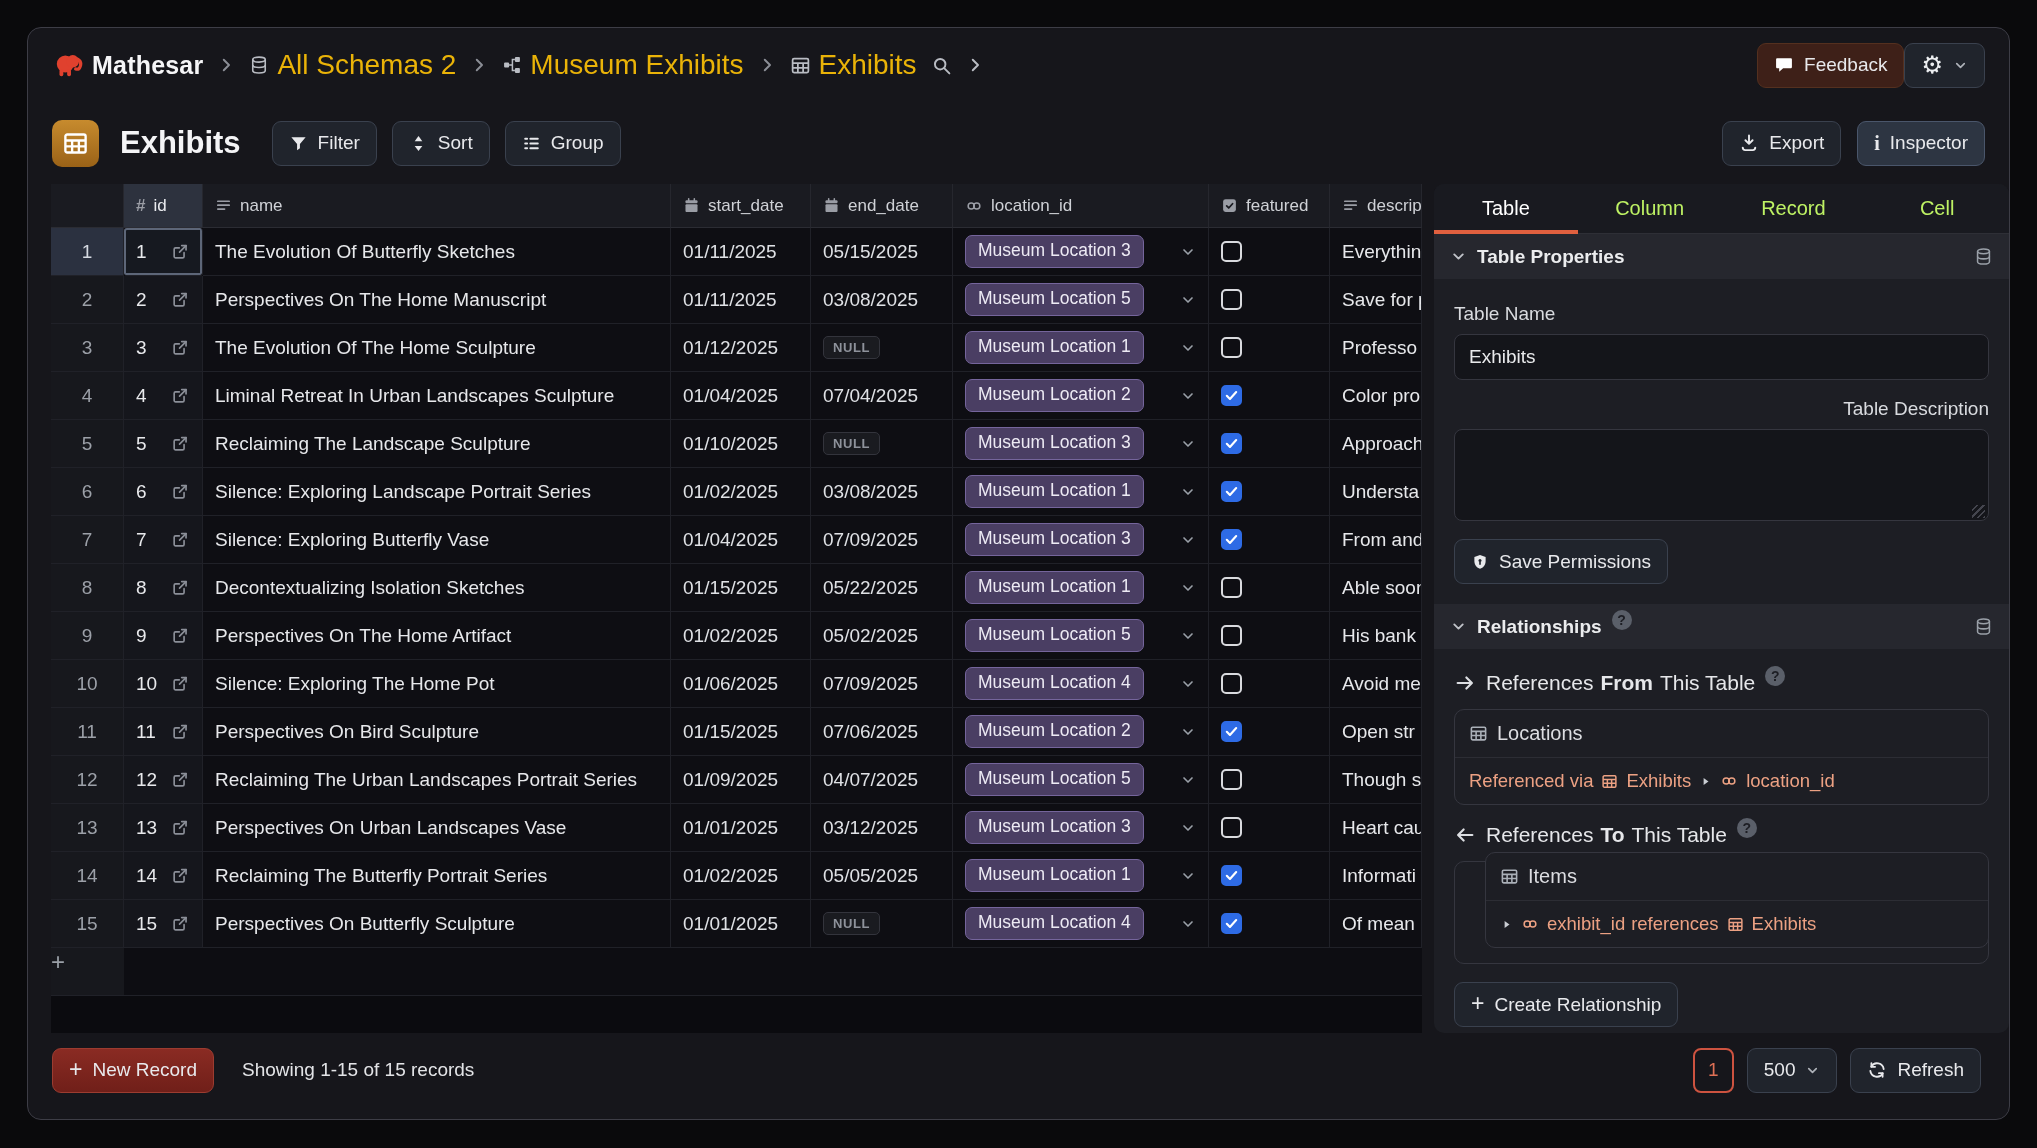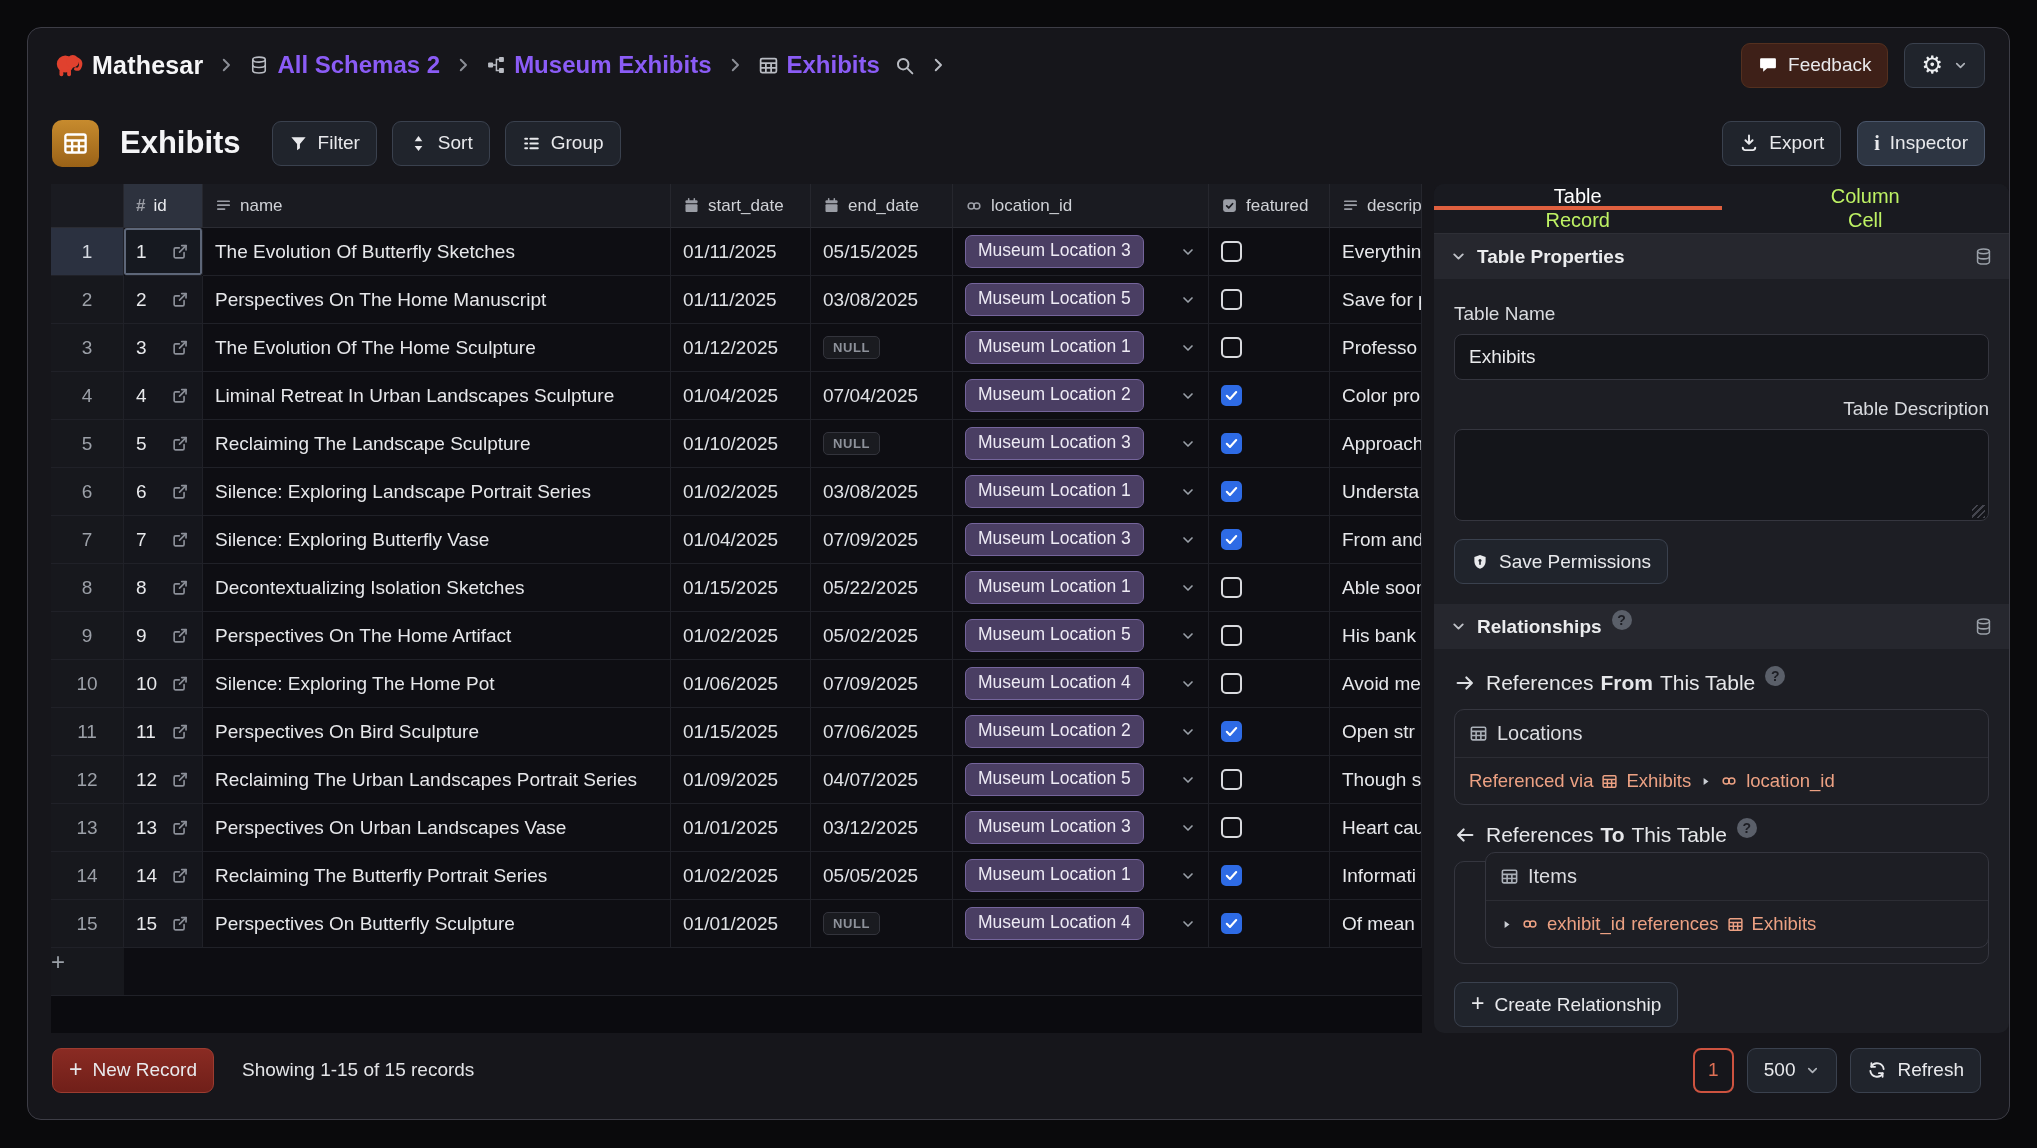--- a/index.html
+++ b/index.html
@@ -6,24 +6,24 @@
   html,body { width:2037px; height:1148px; background:#0a0a0c; font-family:"Liberation Sans",sans-serif; color:#e7e8eb; overflow:hidden; }
   .app { position:absolute; left:27px; top:27px; width:1983px; height:1093px; background:#16161b; border:1px solid #3d3d46; border-radius:14px; overflow:hidden; display:flex; flex-direction:column; }
 
   svg { display:block; }
   .ic { display:inline-flex; align-items:center; justify-content:center; flex:none; }
 
   
   header { height:74px; display:flex; align-items:center; padding:0 24px; gap:14px; flex:none; }
   .brand { display:flex; align-items:center; gap:8px; }
   .brand-name { font-size:25px; font-weight:bold; color:#f5f5f7; letter-spacing:.2px; }
-  .crumb { display:flex; align-items:center; gap:8px; font-size:24px; color:#8b5cf6; cursor:pointer;font-weight:bold; }
+  .crumb { display:flex; align-items:center; gap:8px; font-size:28px; color:#eab308; cursor:pointer; }
   .crumb .ic, .bc-extra { color:#b9bcc3; }
   .sep { color:#8b8e96; }
-  .hdr-right { margin-left:auto; display:flex; gap:16px; align-items:center; }
+  .hdr-right { margin-left:auto; display:flex; align-items:center; }
   .btn { display:inline-flex; align-items:center; gap:10px; background:#20242c; border:1px solid #3a414e; border-radius:9px; padding:0 16px; height:45px; font-size:19px; color:#e8e9ec; cursor:pointer; }
   .btn-feedback { background:#3e2018; border-color:#54301f; }
   .glyph { font-family:"DejaVu Sans",sans-serif; }
 
   
   .toolbar { height:82px; display:flex; align-items:center; padding:0 24px; gap:15px; flex:none; }
   .title-icon { width:47px; height:47px; border-radius:10px; background:linear-gradient(180deg,#c78b2e,#9a6217); display:flex; align-items:center; justify-content:center; }
   .page-title { font-size:31px; font-weight:bold; color:#f4f4f6; margin:0 16px 0 6px; }
   .tb-right { margin-left:auto; display:flex; gap:16px; }
   .btn-inspector { background:#2d3542; border-color:#4a566b; }
@@ -50,21 +50,21 @@
   .pill { background:#4a3e63; border:1px solid #75659c; border-radius:7px; padding:4px 12px 6px; font-size:17.5px; color:#edeaf4; overflow:hidden; white-space:nowrap; }
   .cell-loc .ic { color:#9aa0a8; margin-left:8px; }
   .cbx { width:21px; height:21px; border-radius:5px; border:2px solid #d9dade; flex:none; }
   .cbx.on { border-color:#2e6be5; background:#2e6be5; display:flex; align-items:center; justify-content:center; }
   .plus-row { height:48px; }
   .plus-row .gut { border-bottom:1px solid #202128; font-size:24px; color:#9ba0a8; cursor:pointer; }
   .plus-row .rest { grid-column:2 / 9; background:#0d0d12; border-bottom:1px solid #202128; }
 
   
   .panel { width:575px; margin-left:12px; background:#1d1e24; border-radius:10px; overflow:hidden; display:flex; flex-direction:column; }
-  .tabbar { height:50px; display:grid; grid-template-columns:repeat(2,1fr); background:#191a20; border-bottom:1px solid #2e2f36; flex:none; }
+  .tabbar { height:50px; display:grid; grid-template-columns:repeat(4,1fr); background:#191a20; border-bottom:1px solid #2e2f36; flex:none; }
   .tab { display:flex; align-items:center; justify-content:center; font-size:20px; color:#bef264; position:relative; cursor:pointer; }
   .tab.active { color:#ffffff; }
   .tab.active::after { content:""; position:absolute; left:0; right:0; bottom:-1px; height:4px; background:#e0603f; }
   .strip { height:45px; background:#26272e; display:flex; align-items:center; gap:10px; padding:0 16px; flex:none; cursor:pointer; }
   .strip b { font-size:19px; color:#ebecee; }
   .strip .chev { color:#c0c3c9; }
   .strip .db { margin-left:auto; color:#9aa0a8; }
   .pbody { padding:16px 20px 20px; }
   .flabel { font-size:19px; color:#d9dbdf; margin:8px 0 9px; }
   .tinput { width:100%; height:46px; background:#14151a; border:1px solid #35363f; border-radius:8px; padding:0 14px; font-size:19px; color:#e9eaec; font-family:inherit; }

